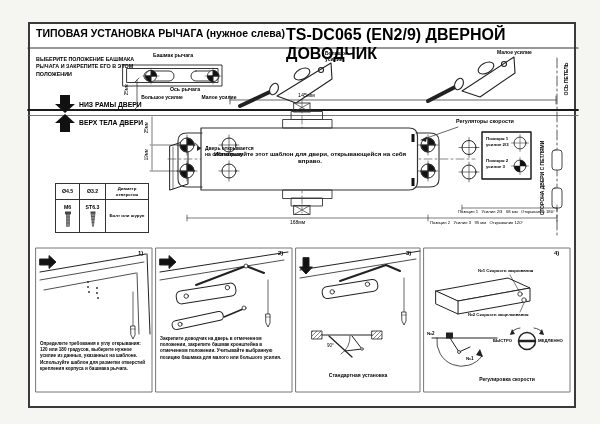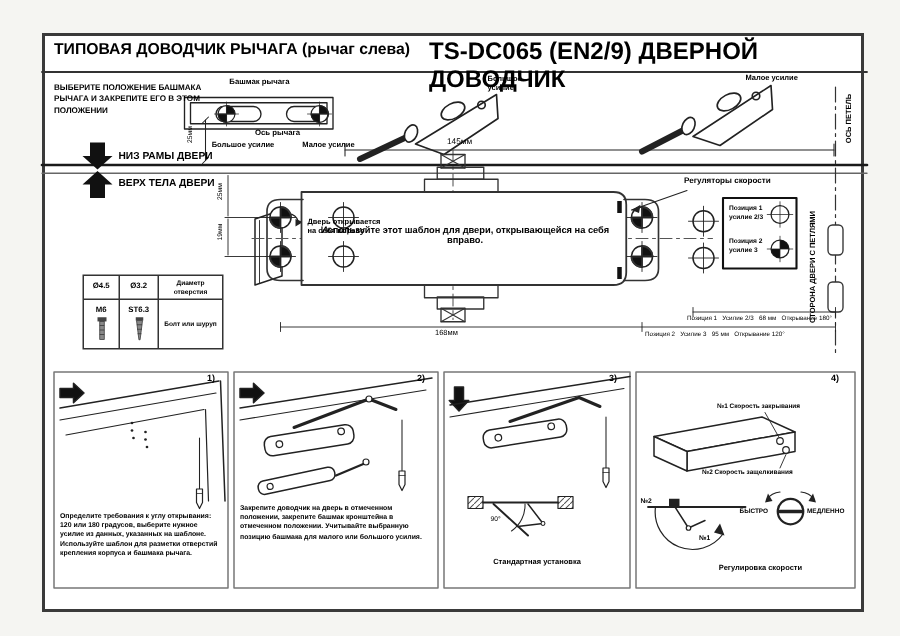--- a/index.html
+++ b/index.html
@@ -257,21 +257,21 @@
       <circle cx="527" cy="341" r="8.5" fill="#fff" stroke-width="1.5"></circle>
       <line x1="519.5" y1="341" x2="534.5" y2="341" stroke-width="2.4"></line>
       <path d="M511,333 A13,13 0 0 1 520,328" stroke-width="0.8"></path>
       <polygon points="510,335 512,329 515,334" fill="#222" stroke="none"></polygon>
       <path d="M534,328 A13,13 0 0 1 543,333" stroke-width="0.8"></path>
       <polygon points="544,335 542,329 539,334" fill="#222" stroke="none"></polygon>
     </g>
   </g>
 </svg>
 
-<div class="t b" style="left:36px;top:27px;font-size:10.5px">ТИПОВАЯ ДОВОДЧИК РЫЧАГА (рычаг слева)</div>
+<div class="t b" style="left:36px;top:27px;font-size:10.5px">ТИПОВАЯ УСТАНОВКА РЫЧАГА (нужное слева)</div>
 <div class="t b" style="left:286px;top:25px;font-size:16px">TS-DC065 (EN2/9) ДВЕРНОЙ ДОВОДЧИК</div>
 
 <div class="t b" style="left:36px;top:56px;width:112px;font-size:5.4px;line-height:1.35">ВЫБЕРИТЕ ПОЛОЖЕНИЕ БАШМАКА РЫЧАГА И ЗАКРЕПИТЕ ЕГО В ЭТОМ ПОЛОЖЕНИИ</div>
 <div class="t b c" style="left:135px;top:52px;width:76px;font-size:5.2px">Башмак рычага</div>
 <div class="t b c" style="left:150px;top:86px;width:70px;font-size:5.2px">Ось рычага</div>
 <div class="t b c" style="left:141px;top:94px;width:42px;font-size:5px">Большое усилие</div>
 <div class="t b c" style="left:198px;top:94px;width:42px;font-size:5px">Малое усилие</div>
 <div class="t c r90" style="left:107px;top:87px;width:40px;font-size:4.5px">25мм</div>
 <div class="t b nw" style="left:79px;top:101px;font-size:6.8px">НИЗ РАМЫ ДВЕРИ</div>
 <div class="t b nw" style="left:79px;top:119px;font-size:6.8px">ВЕРХ ТЕЛА ДВЕРИ</div>

